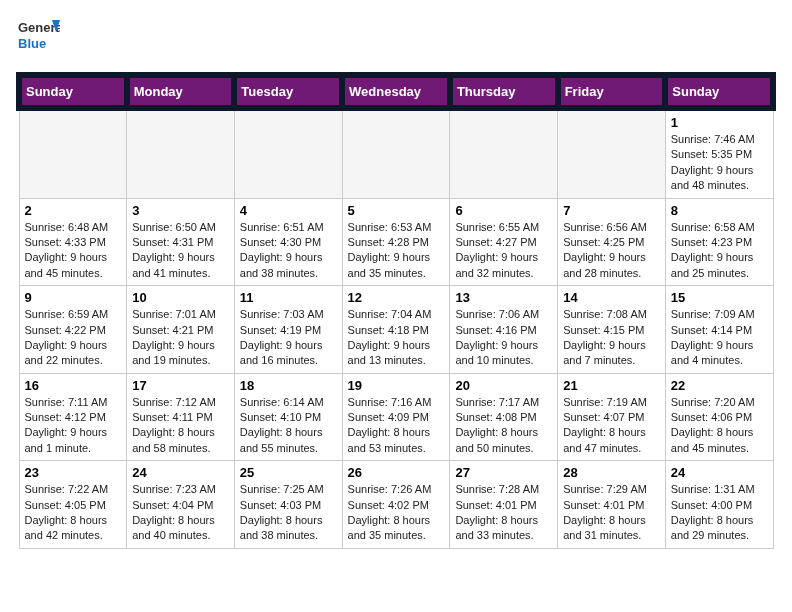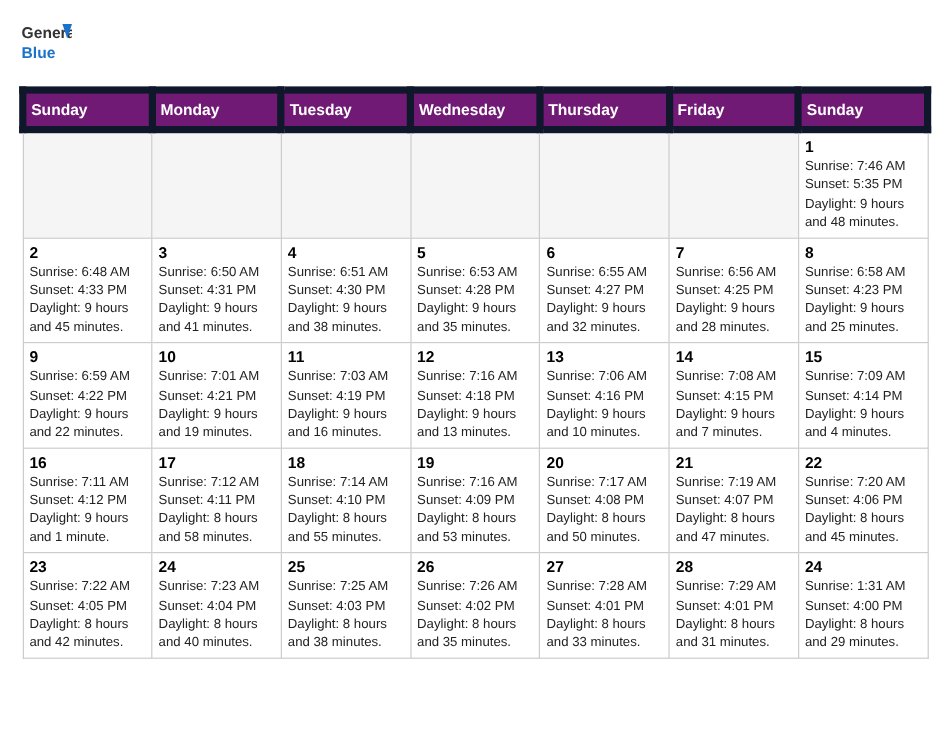--- a/index.html
+++ b/index.html
@@ -176,21 +176,21 @@
 Daylight: 9 hours and 19 minutes.</div>
         </td>
         <td>
           <span class="day-num">11</span>
           <div class="day-info">Sunrise: 7:03 AM
 Sunset: 4:19 PM
 Daylight: 9 hours and 16 minutes.</div>
         </td>
         <td>
           <span class="day-num">12</span>
-          <div class="day-info">Sunrise: 7:16 AM
+          <div class="day-info">Sunrise: 7:04 AM
 Sunset: 4:18 PM
 Daylight: 9 hours and 13 minutes.</div>
         </td>
         <td>
           <span class="day-num">13</span>
           <div class="day-info">Sunrise: 7:06 AM
 Sunset: 4:16 PM
 Daylight: 9 hours and 10 minutes.</div>
         </td>
         <td>
@@ -214,21 +214,21 @@
 Daylight: 9 hours and 1 minute.</div>
         </td>
         <td>
           <span class="day-num">17</span>
           <div class="day-info">Sunrise: 7:12 AM
 Sunset: 4:11 PM
 Daylight: 8 hours and 58 minutes.</div>
         </td>
         <td>
           <span class="day-num">18</span>
-          <div class="day-info">Sunrise: 7:14 AM
+          <div class="day-info">Sunrise: 6:14 AM
 Sunset: 4:10 PM
 Daylight: 8 hours and 55 minutes.</div>
         </td>
         <td>
           <span class="day-num">19</span>
           <div class="day-info">Sunrise: 7:16 AM
 Sunset: 4:09 PM
 Daylight: 8 hours and 53 minutes.</div>
         </td>
         <td>

